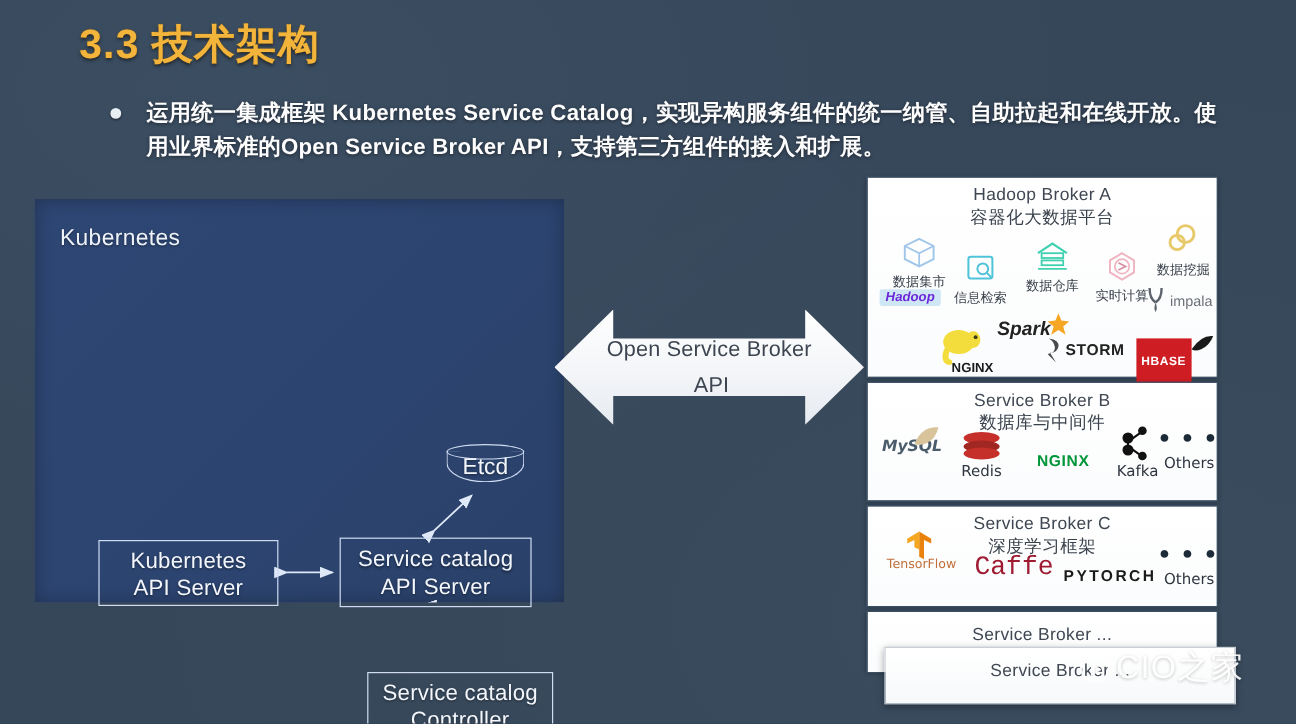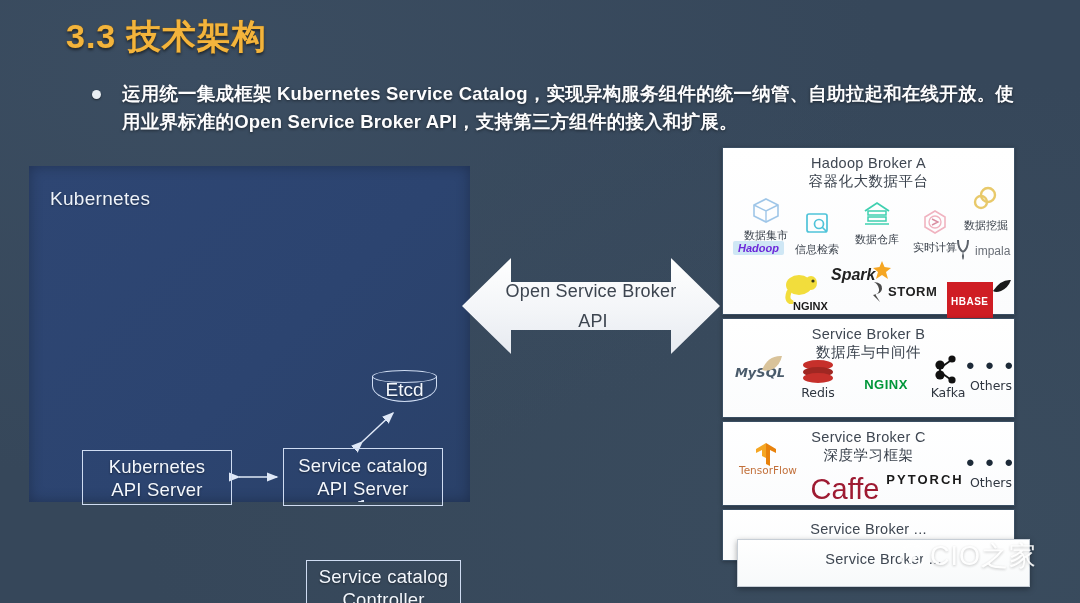--- a/index.html
+++ b/index.html
@@ -346,21 +346,21 @@
 
   <div class="logo-item" style="left:8px; top:42px; width:74px;">
     <svg width="26" height="26" viewBox="0 0 26 26" style="position:absolute; left:22px; top:-22px;">
       <path d="M13 1 L23 7 L23 11 L17 8 L17 24 L13 22 Z" fill="#e8820c"></path>
       <path d="M13 1 L3 7 L3 11 L9 8 L9 14 L13 16 Z" fill="#f5a623"></path>
     </svg>
     <div class="logo-cap" style="color:#c2703a; font-size:10.5px;">TensorFlow</div>
   </div>
 
   <div class="logo-item" style="left:86px; top:38px; width:72px;">
-    <div style="color:#9e1b32; font-size:29px; font-family:Liberation Sans, sans-serif;margin-top:13px;">Caffe</div>
+    <div style="color:#9e1b32; font-size:22px; font-family:Liberation Mono, monospace;">Caffe</div>
   </div>
 
   <div class="logo-item" style="left:158px; top:50px; width:88px;">
     <div style="color:#1a1a1a; font-weight:bold; font-size:13px; letter-spacing:2px;">PYTORCH</div>
   </div>
 
   <div class="logo-item" style="left:242px; top:36px; width:52px;">
     <div class="others-dots">●&nbsp;●&nbsp;●</div>
     <div class="logo-cap" style="margin-top:9px;">Others</div>
   </div>

